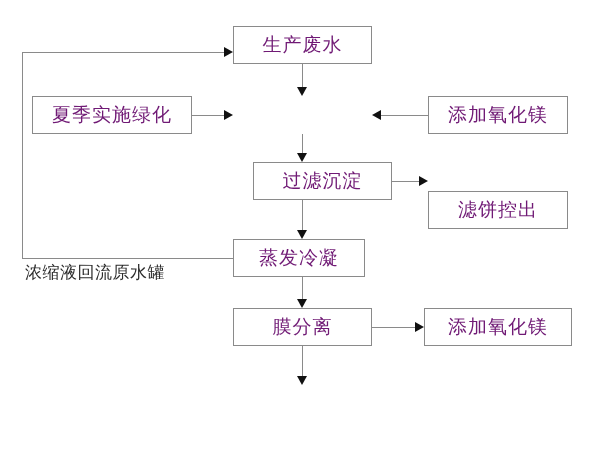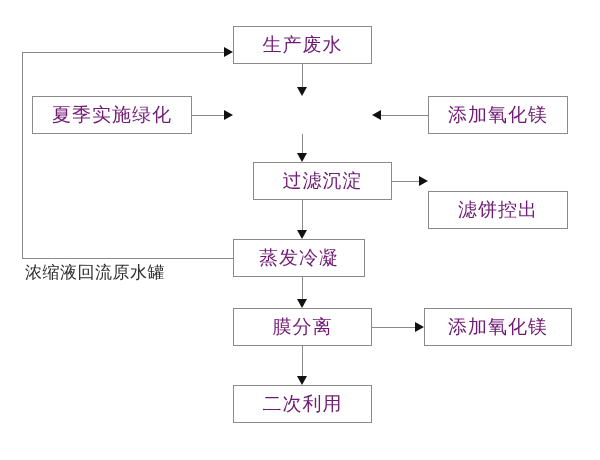--- a/index.html
+++ b/index.html
@@ -133,19 +133,16 @@
   </div>
 
   <div class="node" style="left:233px; top:308px; width:139px; height:38px;">
     <span>膜分离</span>
   </div>
 
   <div class="node" style="left:424px; top:308px; width:148px; height:38px;">
     <span>添加氧化镁</span>
   </div>
 
-  <div class="node" style="left:233px; top:385px; width:139px; height:38px;">
-    <span>二次利用</span>
-  </div>
 
   <div class="free-label" style="left:25px; top:261px;">浓缩液回流原水罐</div>
 
 </div>
 
 </body></html>

